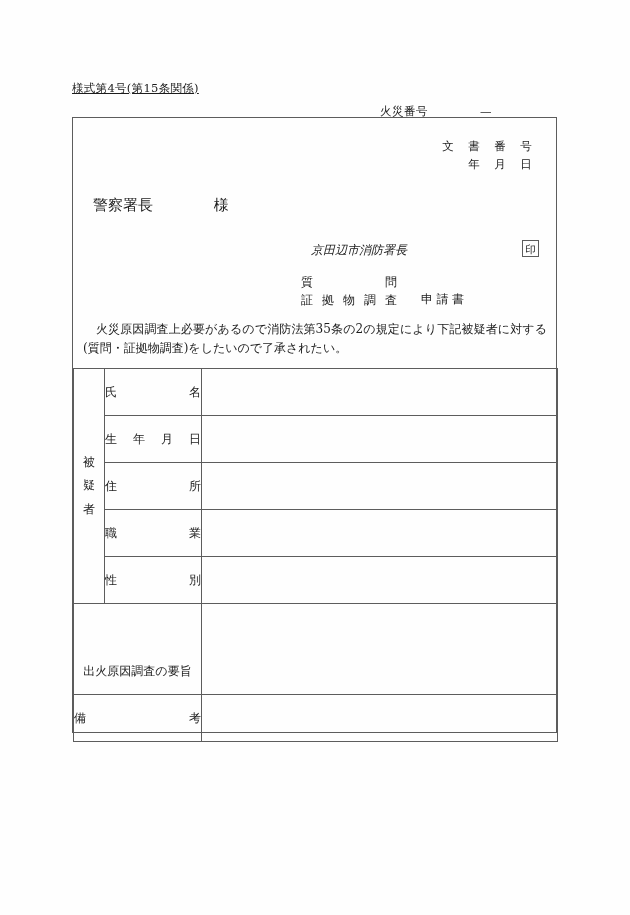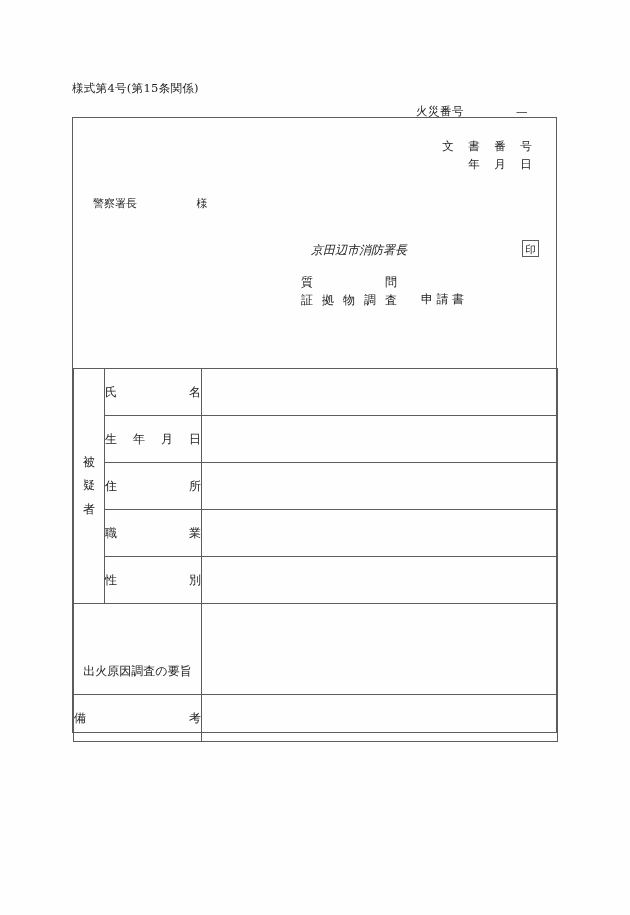--- a/index.html
+++ b/index.html
@@ -23,32 +23,33 @@
   }
 
   
   .form-code {
     position: absolute;
     left: 72px;
     top: 81px;
     font-size: 11.5px;
     letter-spacing: 0.3px;
     white-space: nowrap;
+    text-decoration: underline;
   }
 
   .fire-no-row {
     position: absolute;
     left: 380px;
     top: 104px;
     width: 177px;
     font-size: 11.5px;
     display: flex;
     align-items: baseline;
   }
-  .fire-no-label { letter-spacing: 0.5px; margin-left: 36px; }
+  .fire-no-label { letter-spacing: 0.5px; }
   .fire-no-dash {
     margin-left: 52px;
     letter-spacing: 0;
   }
 
   
   .doc-frame {
     position: absolute;
     left: 72px;
     top: 117px;
@@ -72,21 +73,21 @@
     justify-content: flex-end;
     white-space: nowrap;
   }
   .docnum .ln span { display: inline-block; width: 26px; text-align: center; }
 
   
   .addressee {
     position: absolute;
     left: 20px;
     top: 78px;
-    font-size: 11px;
+    font-size: 15px;
     white-space: nowrap;
   }
   .addressee .honorific { margin-left: 56px; }
 
   
   .sender-row {
     position: absolute;
     left: 0;
     right: 17px;
     top: 124px;
@@ -244,20 +245,21 @@
           <span>証</span>
           <span>拠</span>
           <span>物</span>
           <span>調</span>
           <span>査</span>
         </span>
       </span>
       <span class="title-suffix">申請書</span>
     </div>
 
+    <div class="body-para">火災原因調査上必要があるので消防法第35条の2の規定により下記被疑者に対する(質問・証拠物調査)をしたいので了承されたい。</div>
 
     <table class="data-table">
       <colgroup>
         <col class="col-vlabel">
         <col class="col-label">
         <col>
       </colgroup>
       <tbody>
         <tr>
           <td class="vlabel-cell" rowspan="5">

